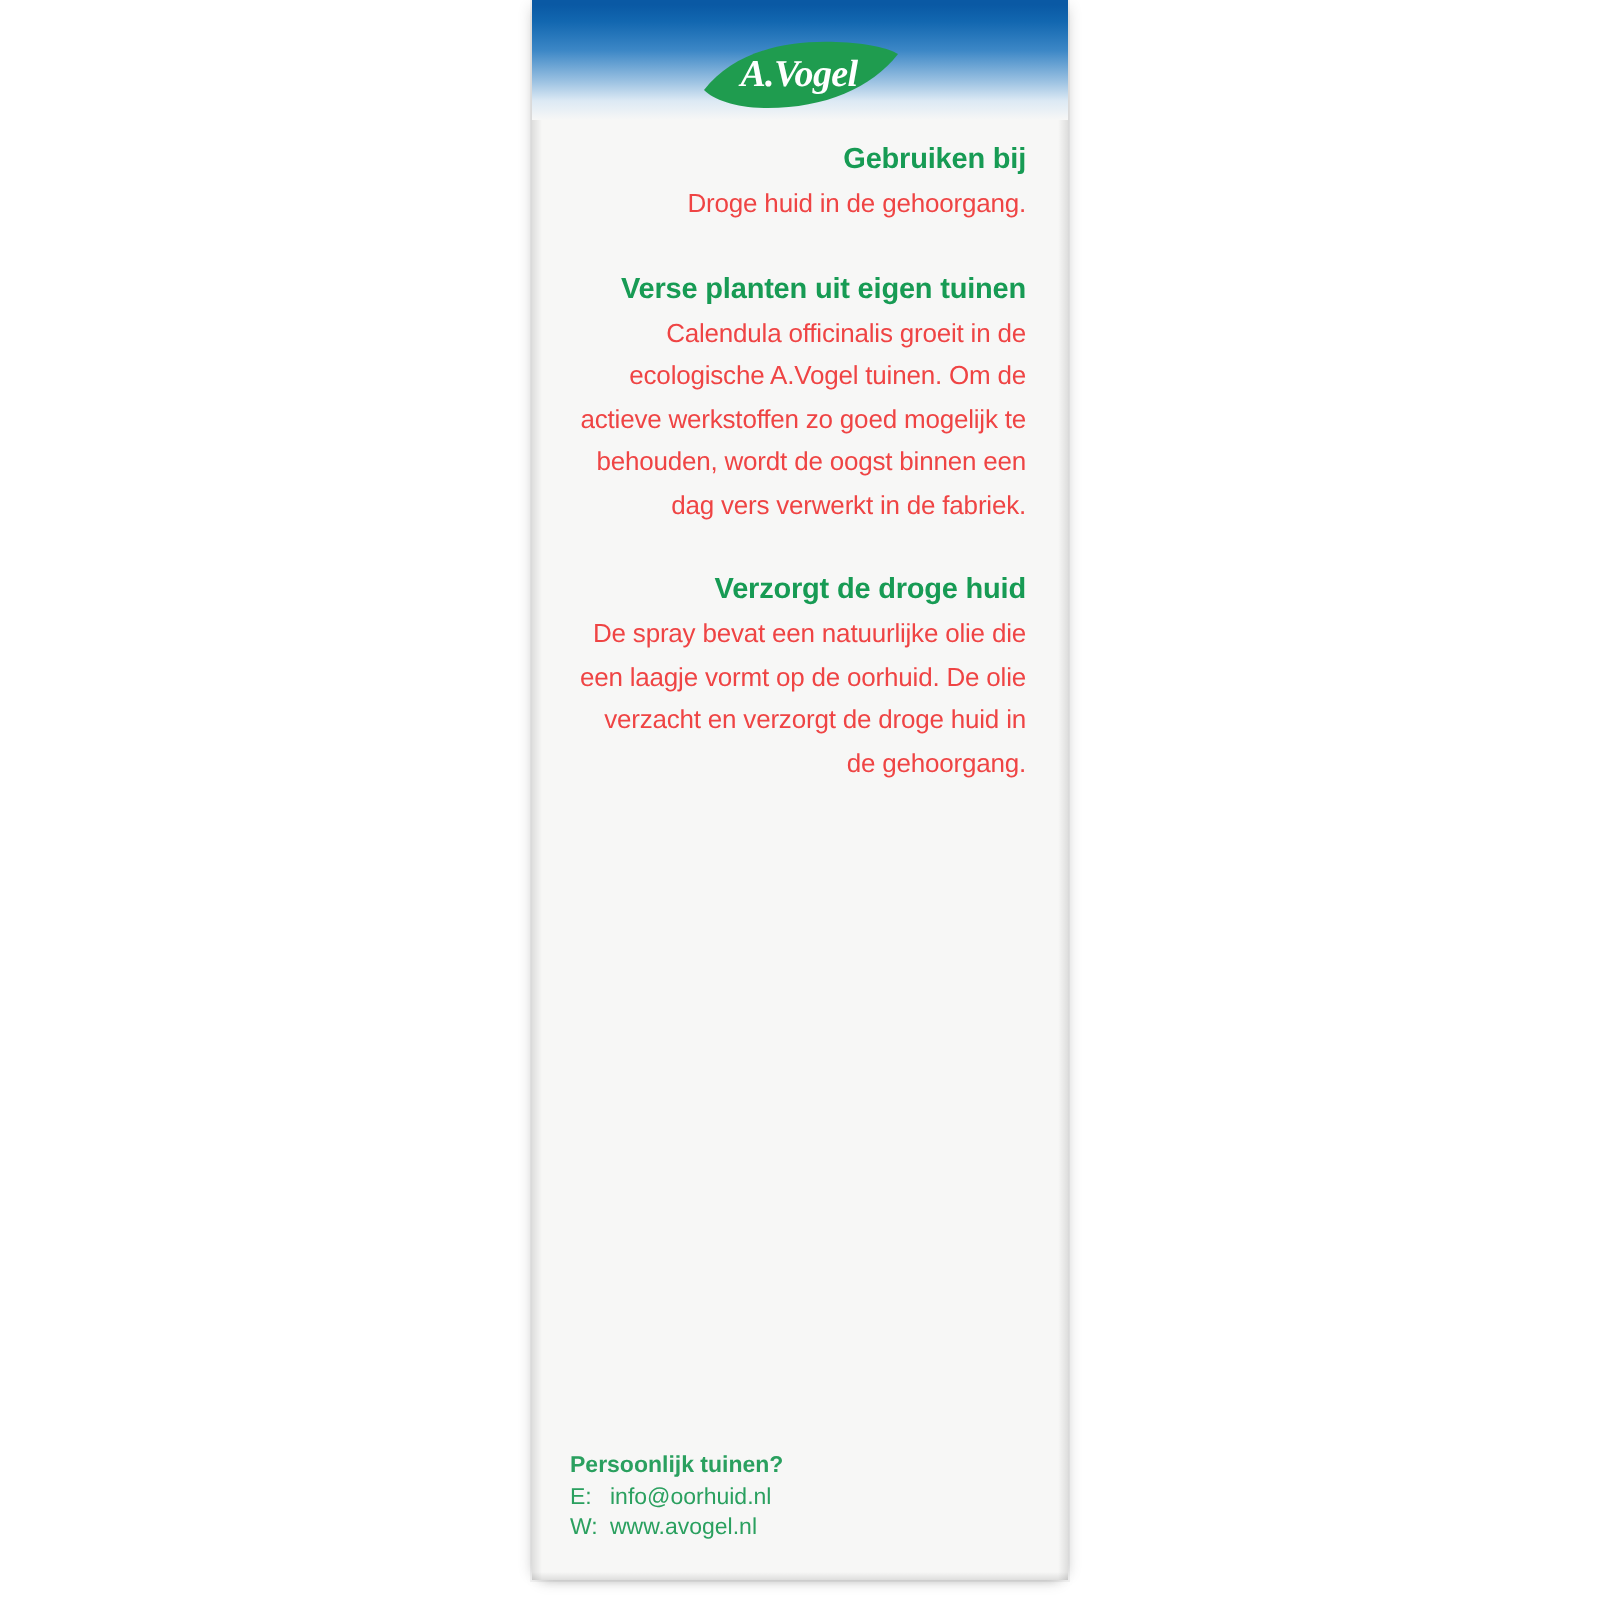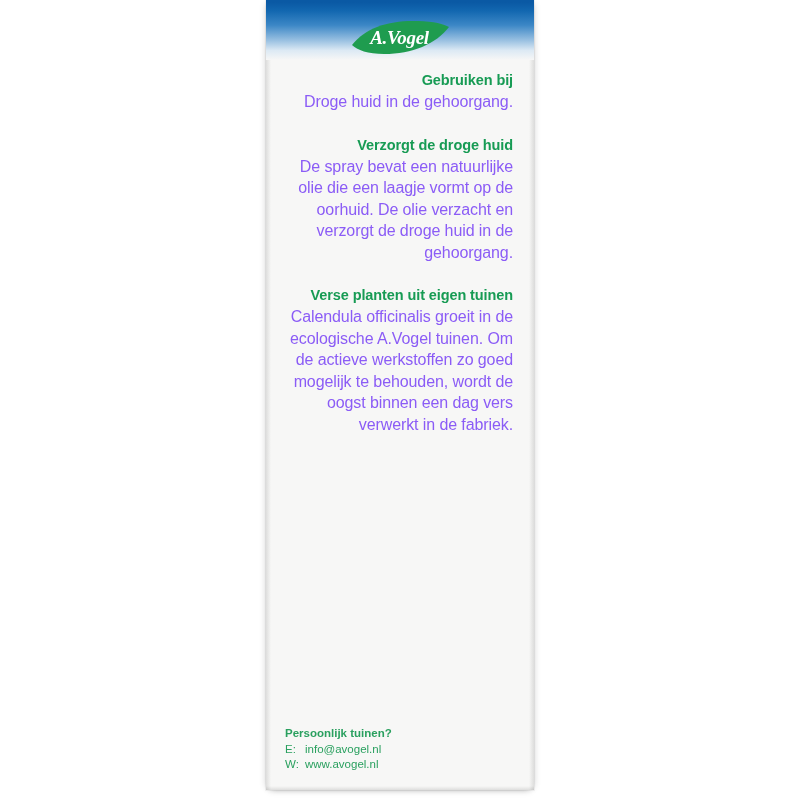--- a/index.html
+++ b/index.html
@@ -134,22 +134,22 @@
   .sec-head {
     color: #179b54;
     font-weight: 700;
     font-size: 14.5px;
     line-height: 20px;
     margin: 0 0 1px 0;
     letter-spacing: -0.1px;
   }
 
   .sec-body {
-    color: #8b5cf6;
-    font-size: 16px;
+    color: #ef4444;
+    font-size: 13px;
     line-height: 21.5px;
     margin: 0;
     letter-spacing: -0.1px;
   }
 
   
   #footer {
     position: absolute;
     left: 19px;
     bottom: 18px;
@@ -197,37 +197,37 @@
     </div>
 
     <div id="content">
 
       <div class="section">
         <p class="sec-head">Gebruiken bij</p>
         <p class="sec-body">Droge huid in de gehoorgang.</p>
       </div>
 
       <div class="section">
+        <p class="sec-head">Verse planten uit eigen tuinen</p>
+        <p class="sec-body">Calendula officinalis groeit in de ecologische A.Vogel tuinen. Om de actieve werkstoffen zo goed mogelijk te behouden, wordt de oogst binnen een dag vers verwerkt in de fabriek.</p>
+      </div>
+
+      <div class="section">
         <p class="sec-head">Verzorgt de droge huid</p>
         <p class="sec-body">De spray bevat een natuurlijke olie die een laagje vormt op de oorhuid. De olie verzacht en verzorgt de droge huid in de gehoorgang.</p>
       </div>
 
-      <div class="section">
-        <p class="sec-head">Verse planten uit eigen tuinen</p>
-        <p class="sec-body">Calendula officinalis groeit in de ecologische A.Vogel tuinen. Om de actieve werkstoffen zo goed mogelijk te behouden, wordt de oogst binnen een dag vers verwerkt in de fabriek.</p>
-      </div>
-
     </div>
 
     <div id="footer">
       <p id="footer-title">Persoonlijk tuinen?</p>
 
       <div class="contact-row">
         <span class="contact-key">E:</span>
-        <span class="contact-val">info@avogel.nl</span>
+        <span class="contact-val">info@oorhuid.nl</span>
       </div>
 
       <div class="contact-row">
         <span class="contact-key">W:</span>
         <span class="contact-val">www.avogel.nl</span>
       </div>
     </div>
 
   </div>
 </div>

